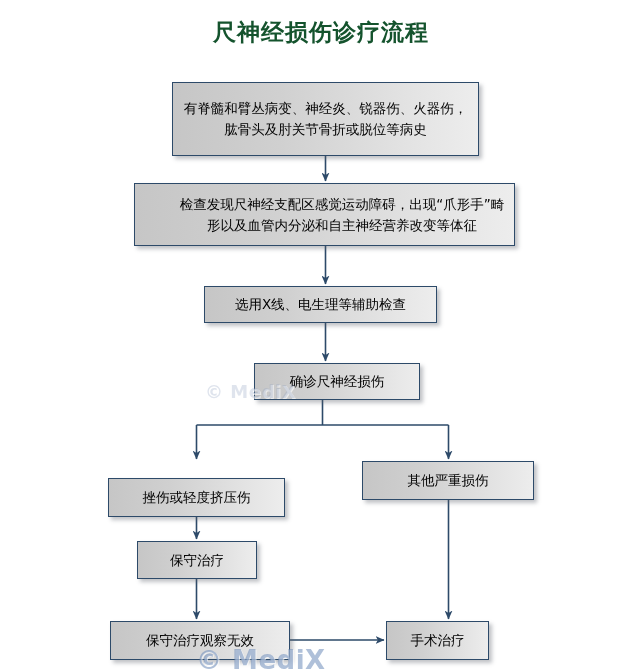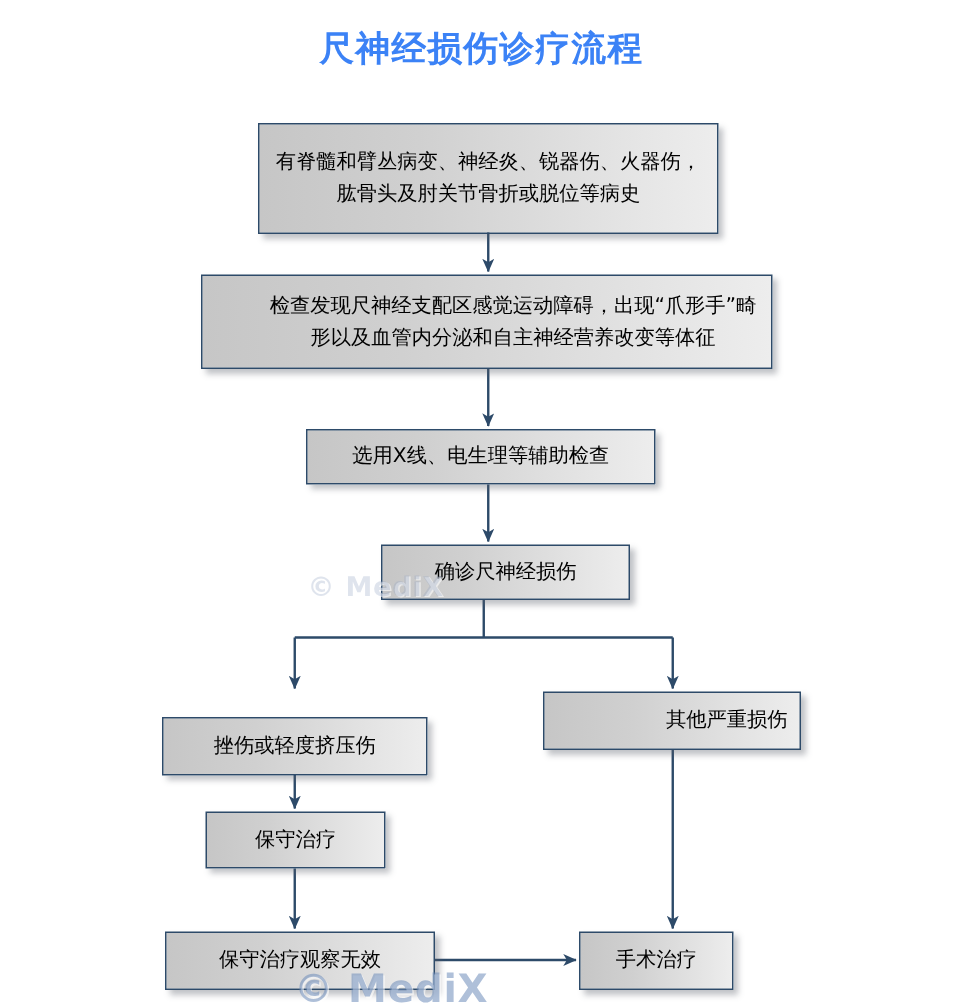--- a/index.html
+++ b/index.html
@@ -21,21 +21,21 @@
     height: 670px;
   }
   .title {
     position: absolute;
     left: 0;
     top: 17px;
     width: 642px;
     text-align: center;
     font-size: 23px;
     font-weight: bold;
-    color: #3b82f6;
+    color: #14532d;
     letter-spacing: 1px;
     white-space: nowrap;
   }
   .node {
     position: absolute;
     box-sizing: border-box;
     border: 1.5px solid #2d4a69;
     background: linear-gradient(to right, #c6c6c6 0%, #d0d0d0 35%, #e2e2e2 75%, #ededed 100%);
     box-shadow: 3px 3px 4px rgba(90,95,105,0.38);
     display: flex;
@@ -130,21 +130,21 @@
   </div>
 
   <div class="node" style="left:254px; top:363px; width:166px; height:37px;">
     <span>确诊尺神经损伤</span>
   </div>
 
   <div class="node" style="left:108px; top:461px; width:177px; height:39px;margin-top:17px;">
     <span>挫伤或轻度挤压伤</span>
   </div>
 
-  <div class="node" style="left:362px; top:461px; width:172px; height:39px;text-align:right;">
+  <div class="node" style="left:362px; top:461px; width:172px; height:39px;">
     <span>其他严重损伤</span>
   </div>
 
   <div class="node" style="left:110px; top:621px; width:180px; height:39px;">
     <span>保守治疗观察无效</span>
   </div>
 
   <div class="node" style="left:137px; top:541px; width:120px; height:38px;">
     <span>保守治疗</span>
   </div>

